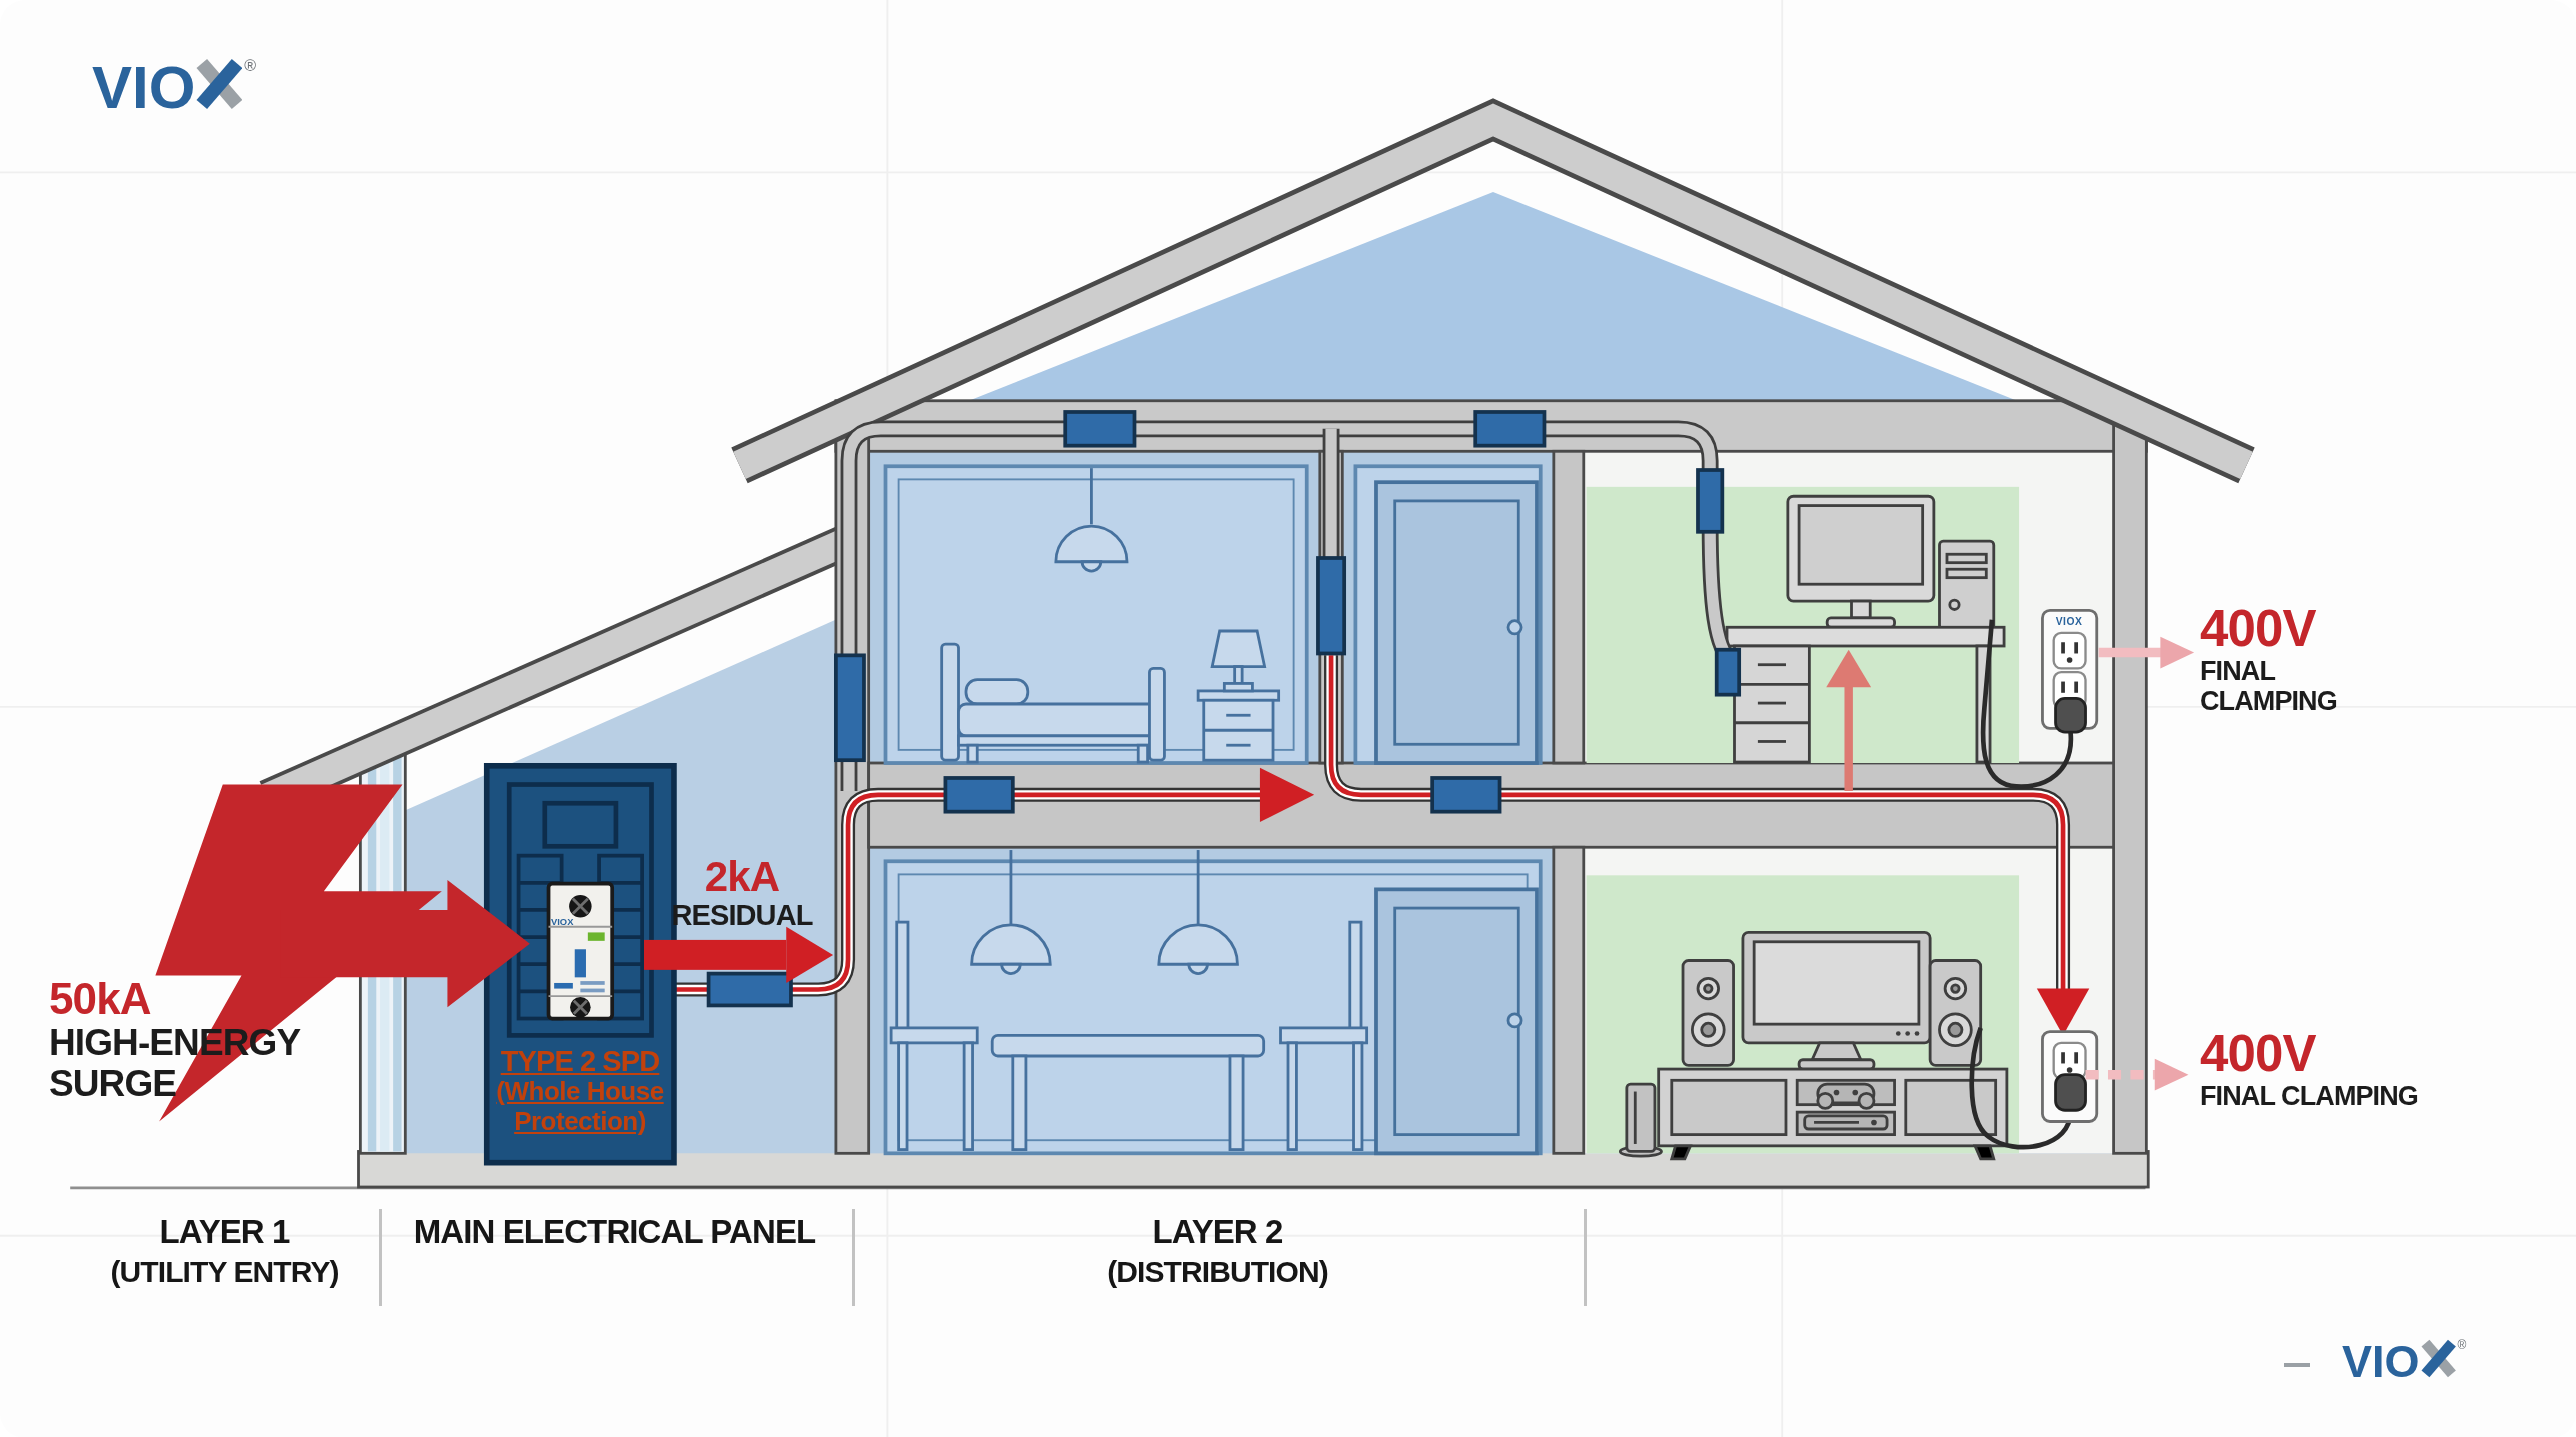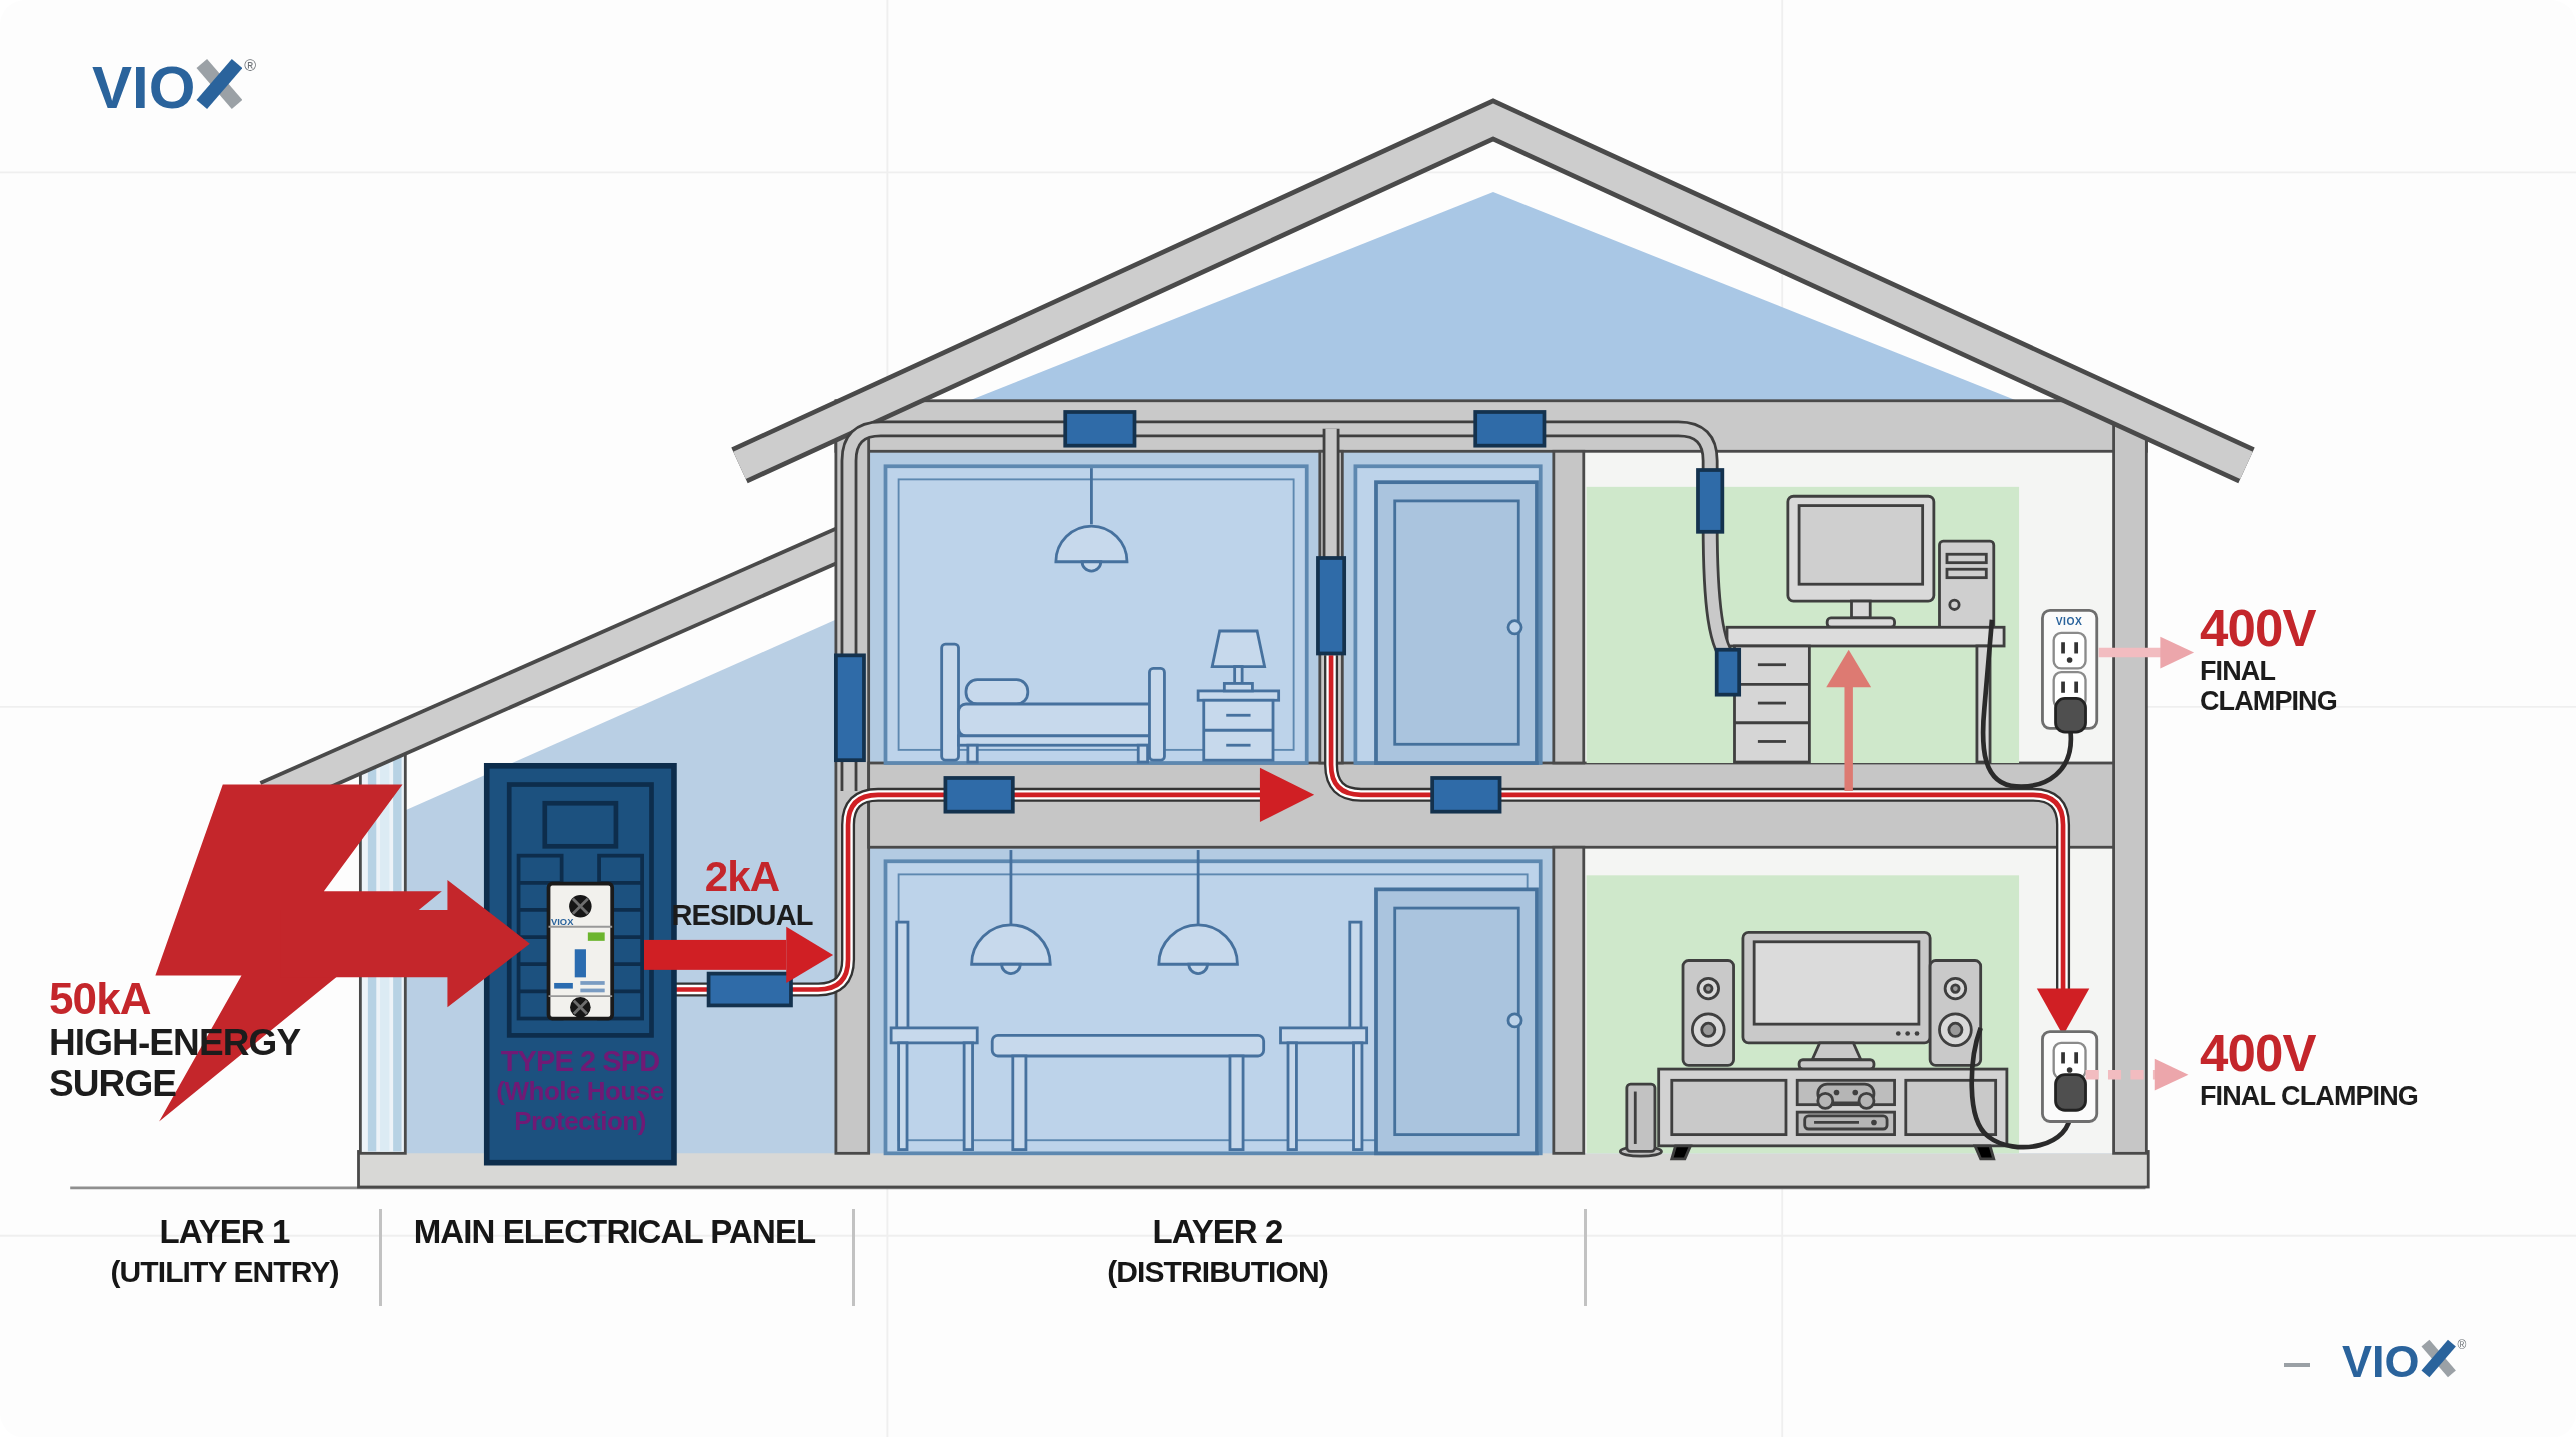--- a/index.html
+++ b/index.html
@@ -8,21 +8,21 @@
   #scene{position:absolute;left:0;top:0;}
   .abs{position:absolute;}
   .lbl{color:#1c1c1c;line-height:1.1;letter-spacing:-0.9px;}
   .red{color:#c4262b;}
   .ctr{text-align:center;}
   .rgt{text-align:left;}
   .surge-val{font-size:44px;font-weight:800;letter-spacing:-0.9px;}
   .surge-sub{font-size:37px;font-weight:700;}
   .resid-val{font-size:42px;font-weight:800;}
   .resid-sub{font-size:29px;font-weight:700;}
-  .panel-lbl{color:#701a75;line-height:1.12;}
+  .panel-lbl{color:#c2410c;line-height:1.12;text-decoration:underline;}
   .panel-title{font-size:29px;font-weight:800;letter-spacing:-0.9px;}
   .panel-sub{font-size:26px;font-weight:600;letter-spacing:-0.5px;}
   .clamp-val{font-size:51px;font-weight:800;letter-spacing:-0.9px;}
   .clamp-sub{font-size:27px;font-weight:700;}
   .layer{top:1213px;width:599px;text-align:center;}
   .layer-title{font-size:33px;font-weight:800;letter-spacing:-0.9px;color:#161616;}
   .layer-sub{font-size:30px;font-weight:700;letter-spacing:-0.9px;color:#161616;margin-top:3.7px;}
   .divider{top:1209px;width:2.8px;height:97px;background:#c2c2c2;}
   .logo{display:flex;align-items:flex-start;}
   .logo-vio{font-weight:800;color:#2a639c;letter-spacing:0px;line-height:1;}

